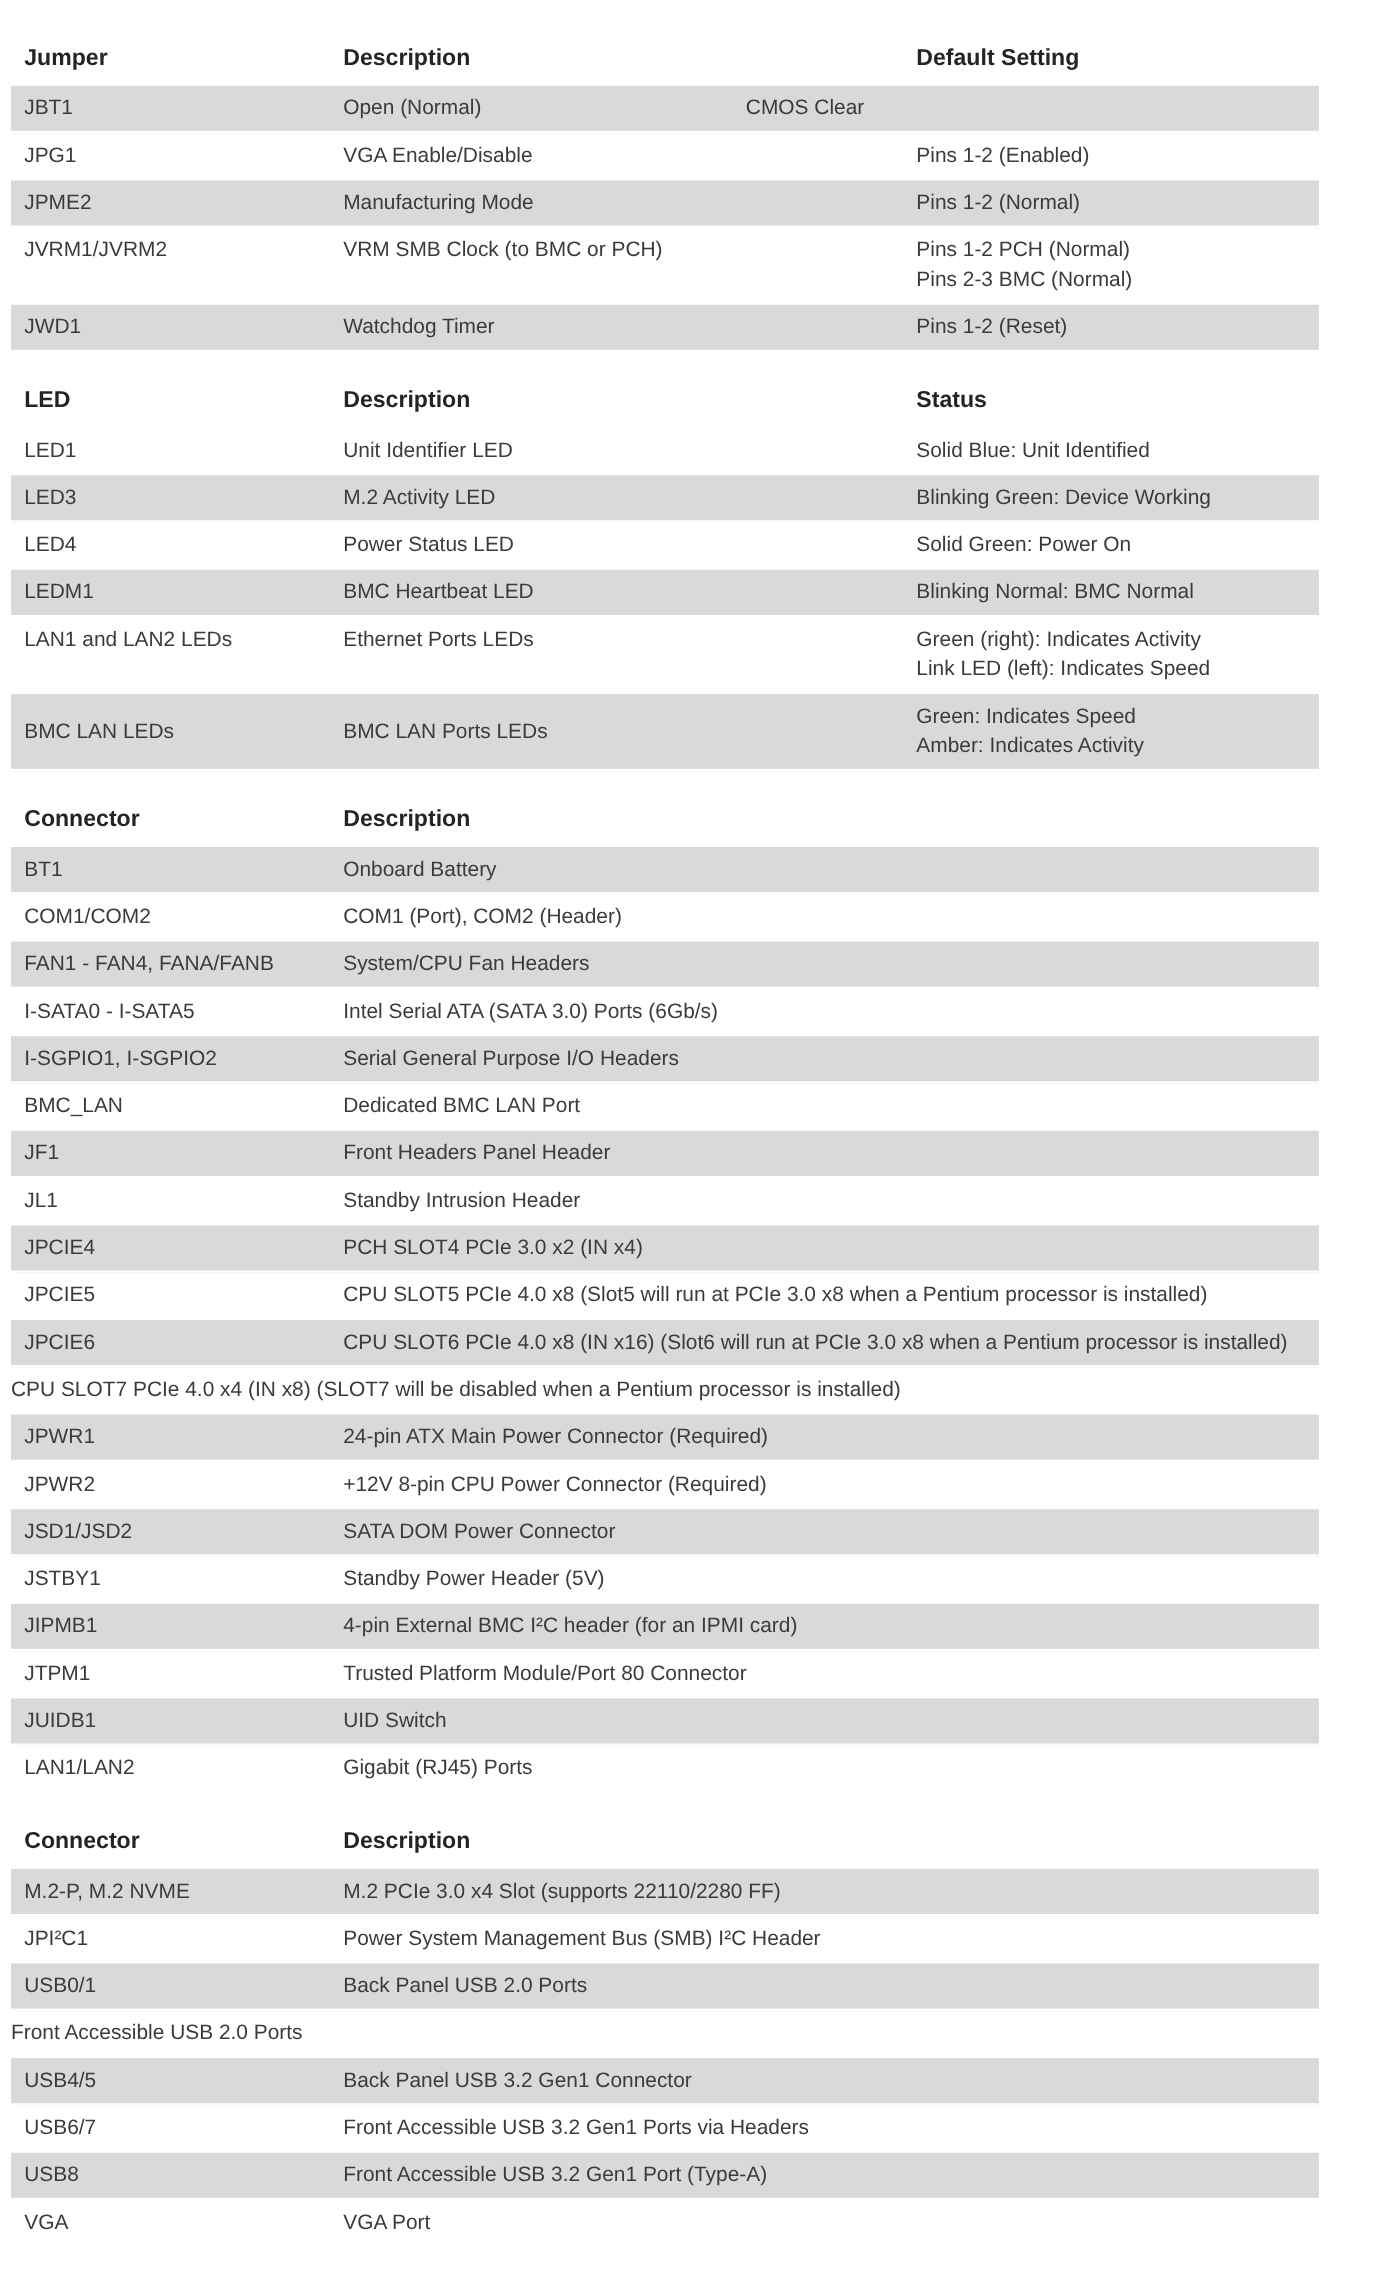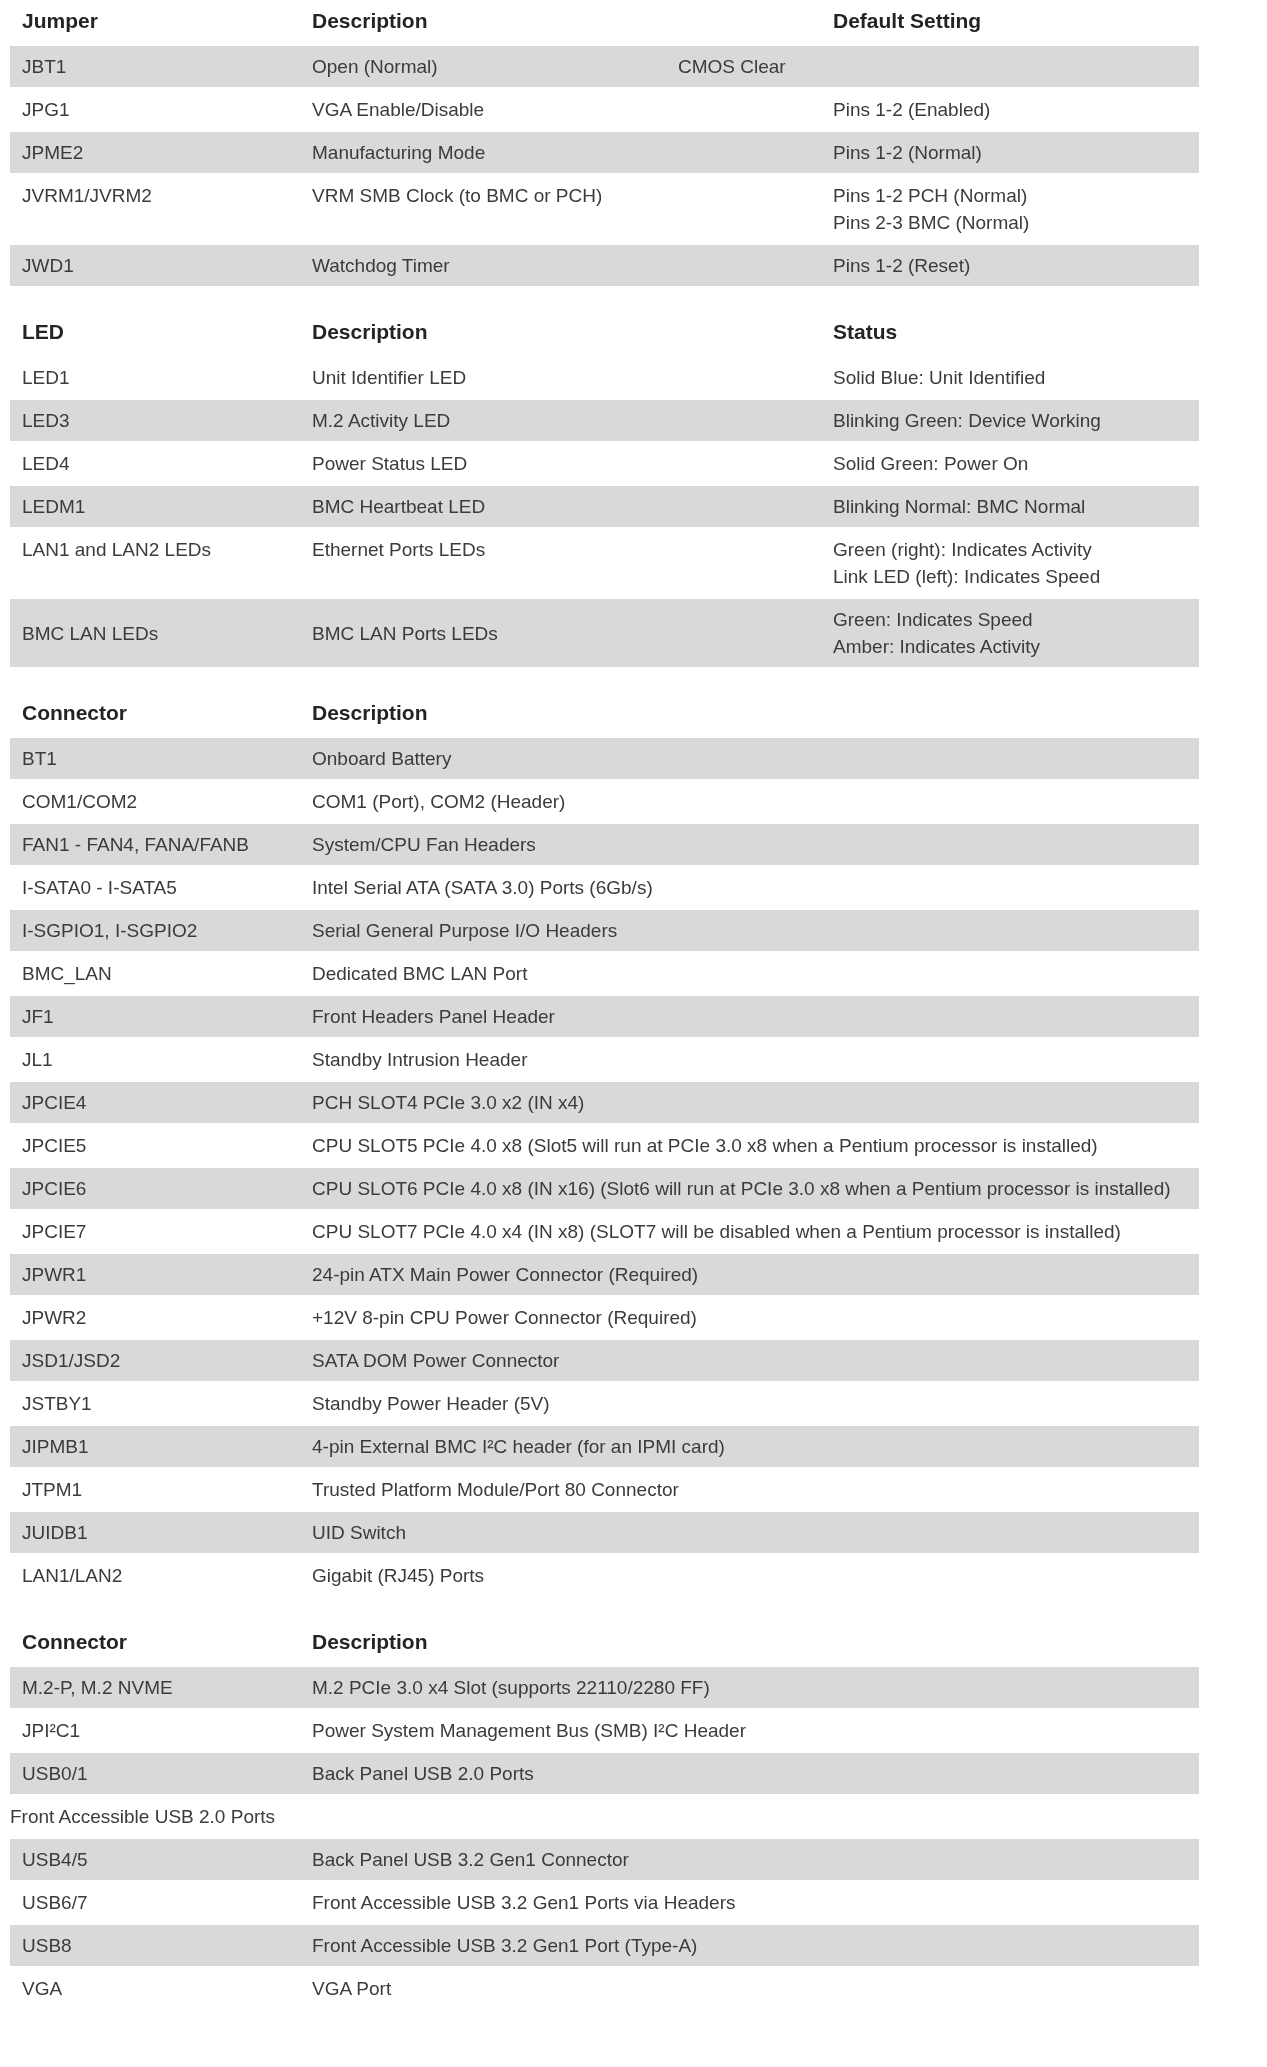--- a/index.html
+++ b/index.html
@@ -11,20 +11,21 @@
   html,body{margin:0;padding:0;background:var(--bg);}
   body{
     font-family:"Liberation Sans", sans-serif;
     color:var(--body-text);
     width:1267px;
   }
   .page{
     width:1211px;
     box-sizing:border-box;
     padding-top:5px;
+    margin-top:32px;
   }
   .tbl{
     margin:0 12px 0 10px;
   }
   .tbl + .tbl{
     margin-top:28px;
   }
   .row{
     display:flex;
     align-items:flex-start;
@@ -303,23 +304,20 @@
       </div>
       <div class="row shaded">
         <div class="cell c0">
           <div class="line">JPCIE6</div>
         </div>
         <div class="cell c1">
           <div class="line">CPU SLOT6 PCIe 4.0 x8 (IN x16) (Slot6 will run at PCIe 3.0 x8 when a Pentium processor is installed)</div>
         </div>
       </div>
       <div class="row">
-        <div class="cell c0">
-          <div class="line">JPCIE7</div>
-        </div>
         <div class="cell c1">
           <div class="line">CPU SLOT7 PCIe 4.0 x4 (IN x8) (SLOT7 will be disabled when a Pentium processor is installed)</div>
         </div>
       </div>
       <div class="row shaded">
         <div class="cell c0">
           <div class="line">JPWR1</div>
         </div>
         <div class="cell c1">
           <div class="line">24-pin ATX Main Power Connector (Required)</div>

